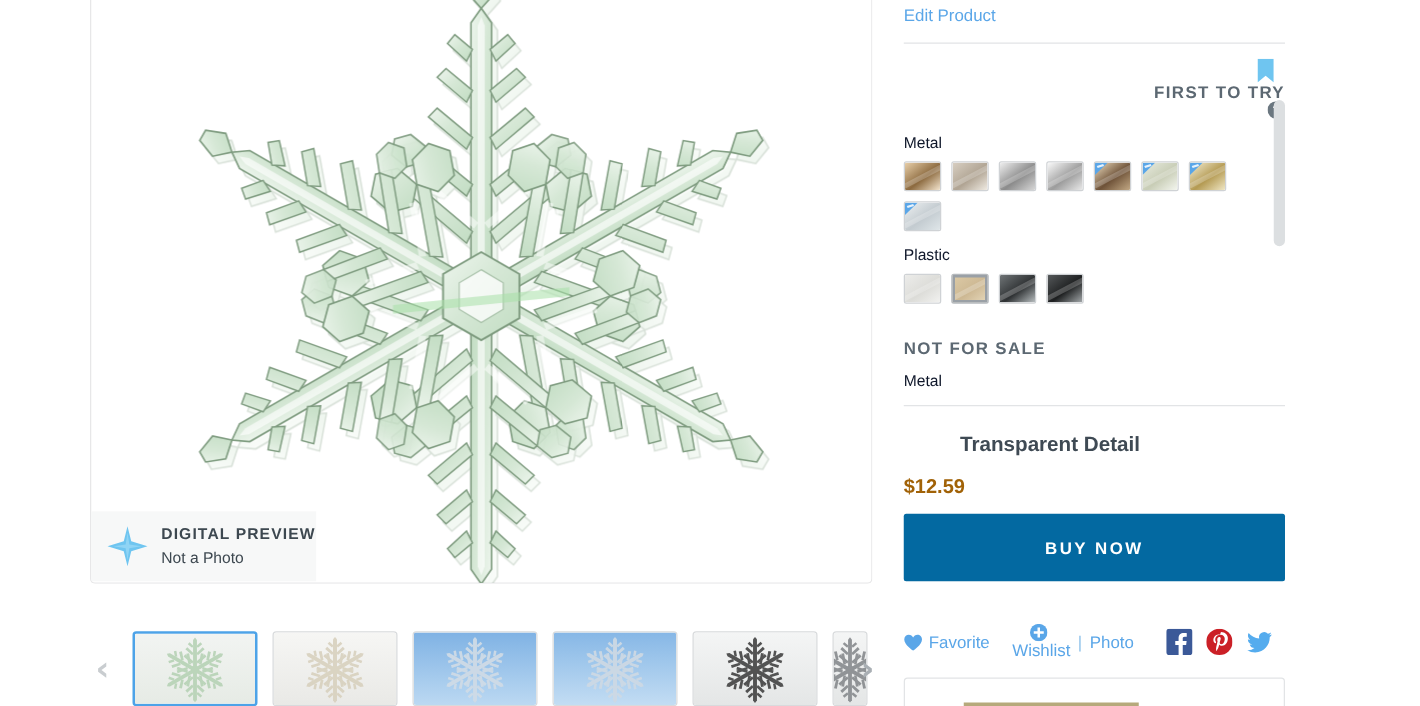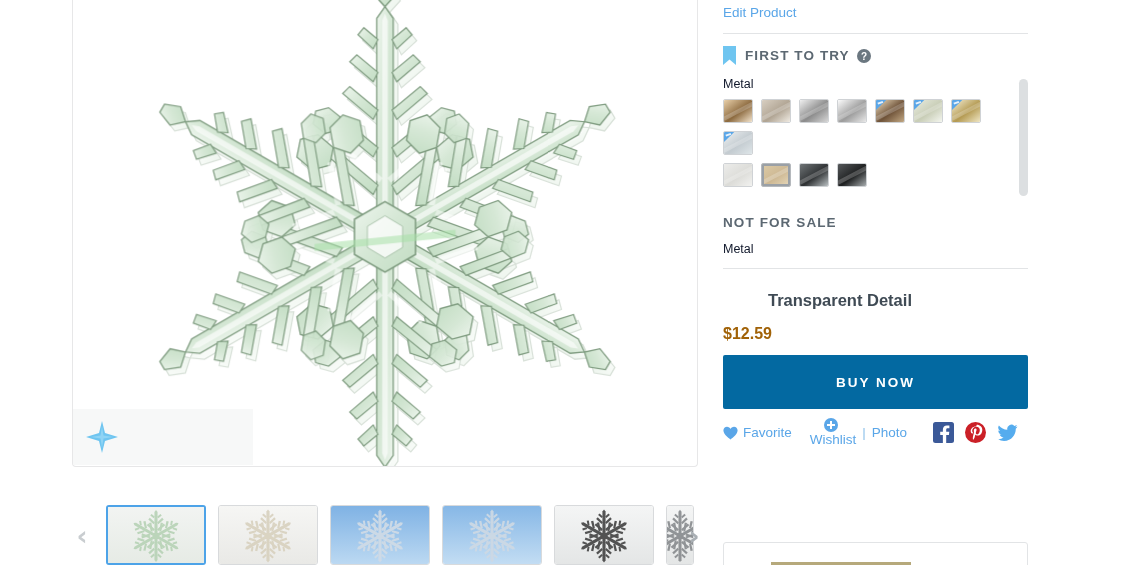--- a/index.html
+++ b/index.html
@@ -41,21 +41,21 @@
   .arrow.left  { left:10px; }
   .arrow.right { left:622px; color:#a9afb4; }
 
   
   .info { position:absolute; left:723px; top:0; width:305px; height:485px; }
   .edit-link { display:inline-block; font-size:13.5px; color:#5aa6e8; text-decoration:none;
                margin-top:5px; cursor:pointer; }
   .rule { height:1px; background:#e2e4e6; margin-top:12px; }
 
   .firsttry-box { position:relative; margin-top:0; }
-  .ft-head { display:flex; align-items:center; margin-top:12px; }
+  .ft-head { display:flex; align-items:flex-end; margin-top:12px;flex-direction:column; }
   .ribbon { width:13px; height:19px; margin-right:9px; flex:0 0 13px; }
   .ft-title { font-size:13.5px; font-weight:bold; letter-spacing:1.1px; color:#5c6872; }
   .qmark { width:14px; height:14px; margin-left:7px; flex:0 0 14px; }
 
   .mat-label { font-size:12.5px; color:#0f172a; margin-top:12px; }
   .swatches { display:flex; flex-wrap:wrap; gap:8px; margin-top:8px; width:262px; }
   .sw { width:30px; height:24px; border:1px solid #cfd2d5; border-radius:2px;
         overflow:hidden; position:relative; cursor:pointer; }
   .sw.selected { outline:2px solid #9aa0a6; outline-offset:-3px; border-color:#b5b9bd; }
   .sw svg { width:100%; height:100%; display:block; }
@@ -67,21 +67,21 @@
 
   .prod-name { font-size:16.5px; font-weight:bold; color:#3f4a54; margin-top:22px;margin-left:45px; }
   .prod-desc { font-size:13.5px; color:#6a757e; line-height:19px; margin-top:3px; }
   .price { font-size:16px; font-weight:bold; color:#a16207; margin-top:15px; }
 
   .buy { display:block; width:305px; height:54px; margin-top:12px; border:none;
          background:#0369a1; color:#fff; font-size:13.5px; font-weight:bold;
          letter-spacing:2px; border-radius:2px; cursor:pointer;
          font-family:"Liberation Sans", sans-serif; }
 
-  .actions { display:flex; align-items:center; margin-top:9px; font-size:13.5px; }
+  .actions { display:flex; align-items:center; margin-top:34px; font-size:13.5px; }
   .act { display:flex; align-items:center; color:#5aa6e8; cursor:pointer; }
   .heart { width:15px; height:14px; margin-right:5px; flex:0 0 15px; }
   .plus  { width:14px; height:14px; margin-right:5px; flex:0 0 14px; }
   .sep   { color:#8fc2ea; margin:0 6px; }
   .socials { display:flex; align-items:center; gap:11px; margin-left:26px; }
   .soc { width:21px; height:21px; cursor:pointer; }
 
   .bottom-card { position:absolute; left:0; top:542px; width:305px; height:40px;
                  border:1px solid #e2e4e6; border-radius:3px; background:#fff; overflow:hidden; }
   .bottom-bar { position:absolute; left:47px; top:19px; width:140px; height:5px; background:#b6a97b; }
@@ -158,20 +158,24 @@
         </svg>
       </div>
     </div>
 
     <div class="preview-badge">
       <div class="badge-star">
         <svg viewBox="0 0 34 34" xmlns="http://www.w3.org/2000/svg">
           <path d="M17 1 L20 13 L33 17 L20 21 L17 33 L14 21 L1 17 L14 13 Z" fill="#6fc5f0"></path>
           <path d="M17 6 L18.5 15.5 L28 17 L18.5 18.5 L17 28 L15.5 18.5 L6 17 L15.5 15.5 Z" fill="#8fd4f5"></path>
         </svg>
+      </div>
+      <div class="badge-text">
+        <div class="badge-title">DIGITAL PREVIEW</div>
+        <div class="badge-sub">Not a Photo</div>
       </div>
     </div>
   </div>
 
   <div class="thumbstrip">
     <div class="arrow left">‹</div>
     <div class="thumbs" id="thumbs">
         <div class="thumb selected">
           <svg viewBox="0 0 100 60" preserveAspectRatio="xMidYMid slice" xmlns="http://www.w3.org/2000/svg">
             <defs>
@@ -483,20 +487,21 @@
                     <stop offset="100%" stop-color="#dfe6e9"></stop>
                   </linearGradient>
                 </defs>
                 <rect width="30" height="24" fill="url(#sg0_7)"></rect>
                 <path d="M0 18 L30 2 L30 7 L0 23 Z" fill="#ffffff" opacity=".22"></path>
                 <path d="M0 0 L11 0 L0 11 Z" fill="#5aa6e8"></path>
                 <path d="M1.5 3 L7 1.2 L7.8 3 L2.3 4.8 Z" fill="#ffffff" opacity=".85"></path>
               </svg>
             </div>
           </div>
+          <div class="mat-label">Plastic</div>
           <div class="swatches">
             <div class="sw">
               <svg viewBox="0 0 30 24" preserveAspectRatio="none" xmlns="http://www.w3.org/2000/svg">
                 <defs>
                   <linearGradient id="sg1_0" x1="0" y1="0" x2="1" y2="1">
                     <stop offset="0%" stop-color="#ececea"></stop>
                     <stop offset="55%" stop-color="#dcdcd8"></stop>
                     <stop offset="100%" stop-color="#f2f2f0"></stop>
                   </linearGradient>
                 </defs>

